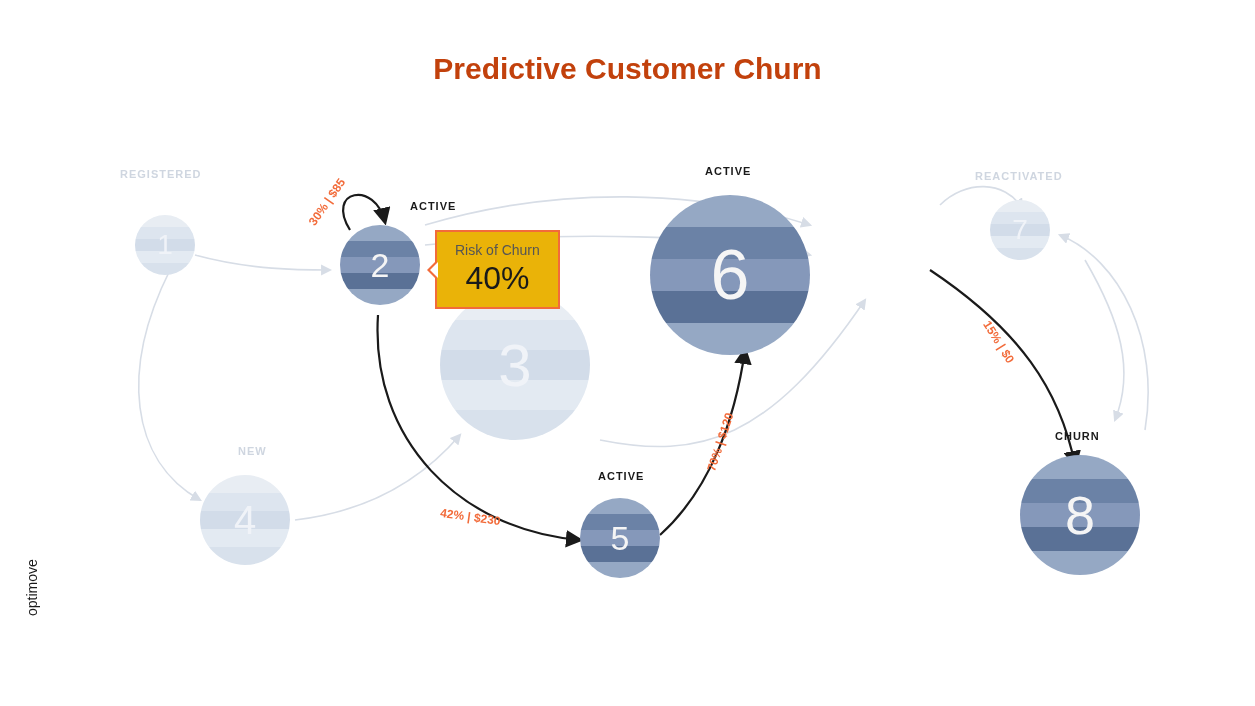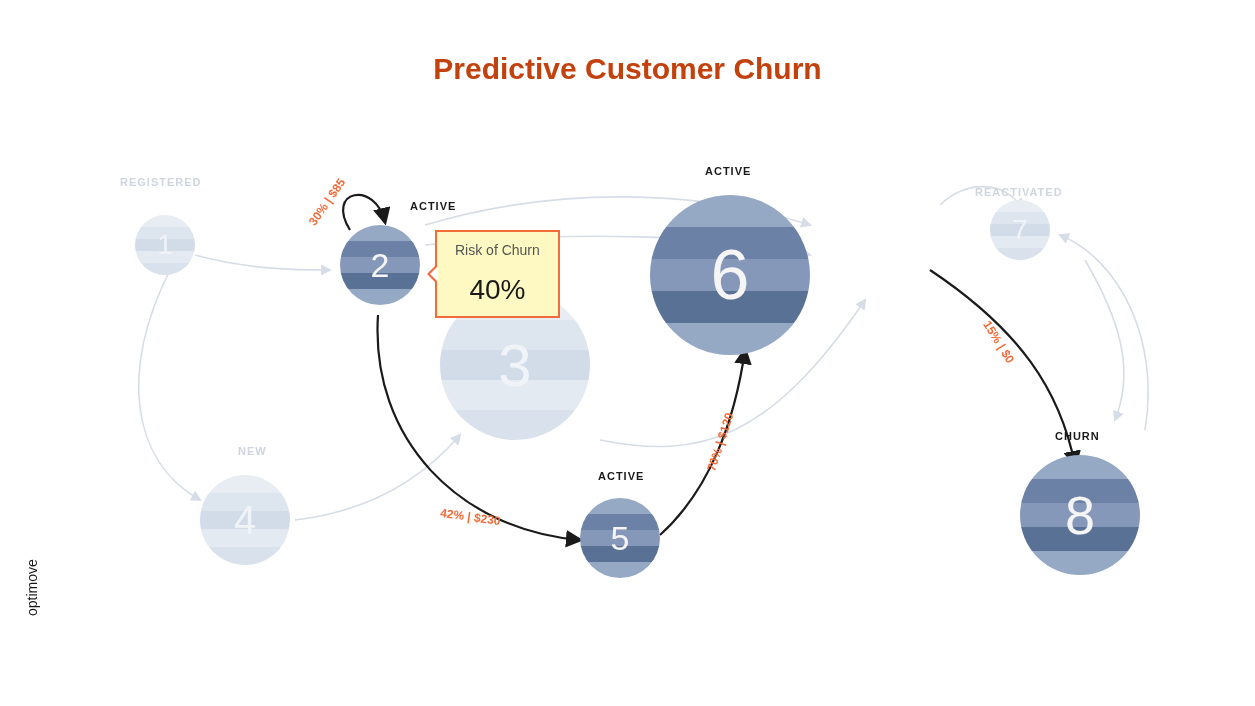--- a/index.html
+++ b/index.html
@@ -65,31 +65,31 @@
     position: absolute;
     font-size: 11px;
     letter-spacing: 1px;
     font-weight: 600;
   }
   .label-faded { color: #cfd6e0; }
   .label-strong { color: #1a1a1a; }
 
   .tooltip {
     position: absolute;
-    background: #fef9c3;
+    background: #eab308;
     border: 2px solid #f26b3a;
     padding: 10px 18px;
     font-size: 14px;
     color: #555;
     text-align: center;
   }
   .tooltip .val {
-    font-size: 28px;
+    font-size: 32px;
     color: #1a1a1a;
-    margin-top: 16px;
+    margin-top: 2px;
   }
   .tooltip::before {
     content: "";
     position: absolute;
     left: -10px;
     top: 50%;
     transform: translateY(-50%);
     border: 10px solid transparent;
     border-right-color: #f26b3a;
     border-left: none;
@@ -158,21 +158,21 @@
       <path d="M350,90 C 325,50 375,40 385,82"></path>
 
       <path d="M378,175 C 370,300 460,390 580,400"></path>
 
       <path d="M660,395 C 710,350 735,280 745,210"></path>
 
       <path d="M930,130 C 1020,190 1060,250 1075,325"></path>
     </g>
   </svg>
 
-  <div class="node-label label-faded" style="left:120px; top:36px;">REGISTERED</div>
+  <div class="node-label label-faded" style="left:120px; top:28px;">REGISTERED</div>
   <div class="node faded" style="left:135px; top:75px; width:60px; height:60px;">
     <div class="stripes">
         <div class="stripe s1"></div>
         <div class="stripe s2"></div>
         <div class="stripe s3"></div>
         <div class="stripe s4"></div>
         <div class="stripe s5"></div>
       </div>
     <span class="node-num" style="font-size:28px;">1</span>
   </div>
@@ -229,21 +229,21 @@
     <div class="stripes">
         <div class="stripe s1"></div>
         <div class="stripe s2"></div>
         <div class="stripe s3"></div>
         <div class="stripe s4"></div>
         <div class="stripe s5"></div>
       </div>
     <span class="node-num" style="font-size:70px;">6</span>
   </div>
 
-  <div class="node-label label-faded" style="left:975px; top:30px;margin-top:16px;">REACTIVATED</div>
+  <div class="node-label label-faded" style="left:975px; top:30px;">REACTIVATED</div>
   <div class="node faded" style="left:990px; top:60px; width:60px; height:60px;">
     <div class="stripes">
         <div class="stripe s1"></div>
         <div class="stripe s2"></div>
         <div class="stripe s3"></div>
         <div class="stripe s4"></div>
         <div class="stripe s5"></div>
       </div>
     <span class="node-num" style="font-size:28px;">7</span>
   </div>

